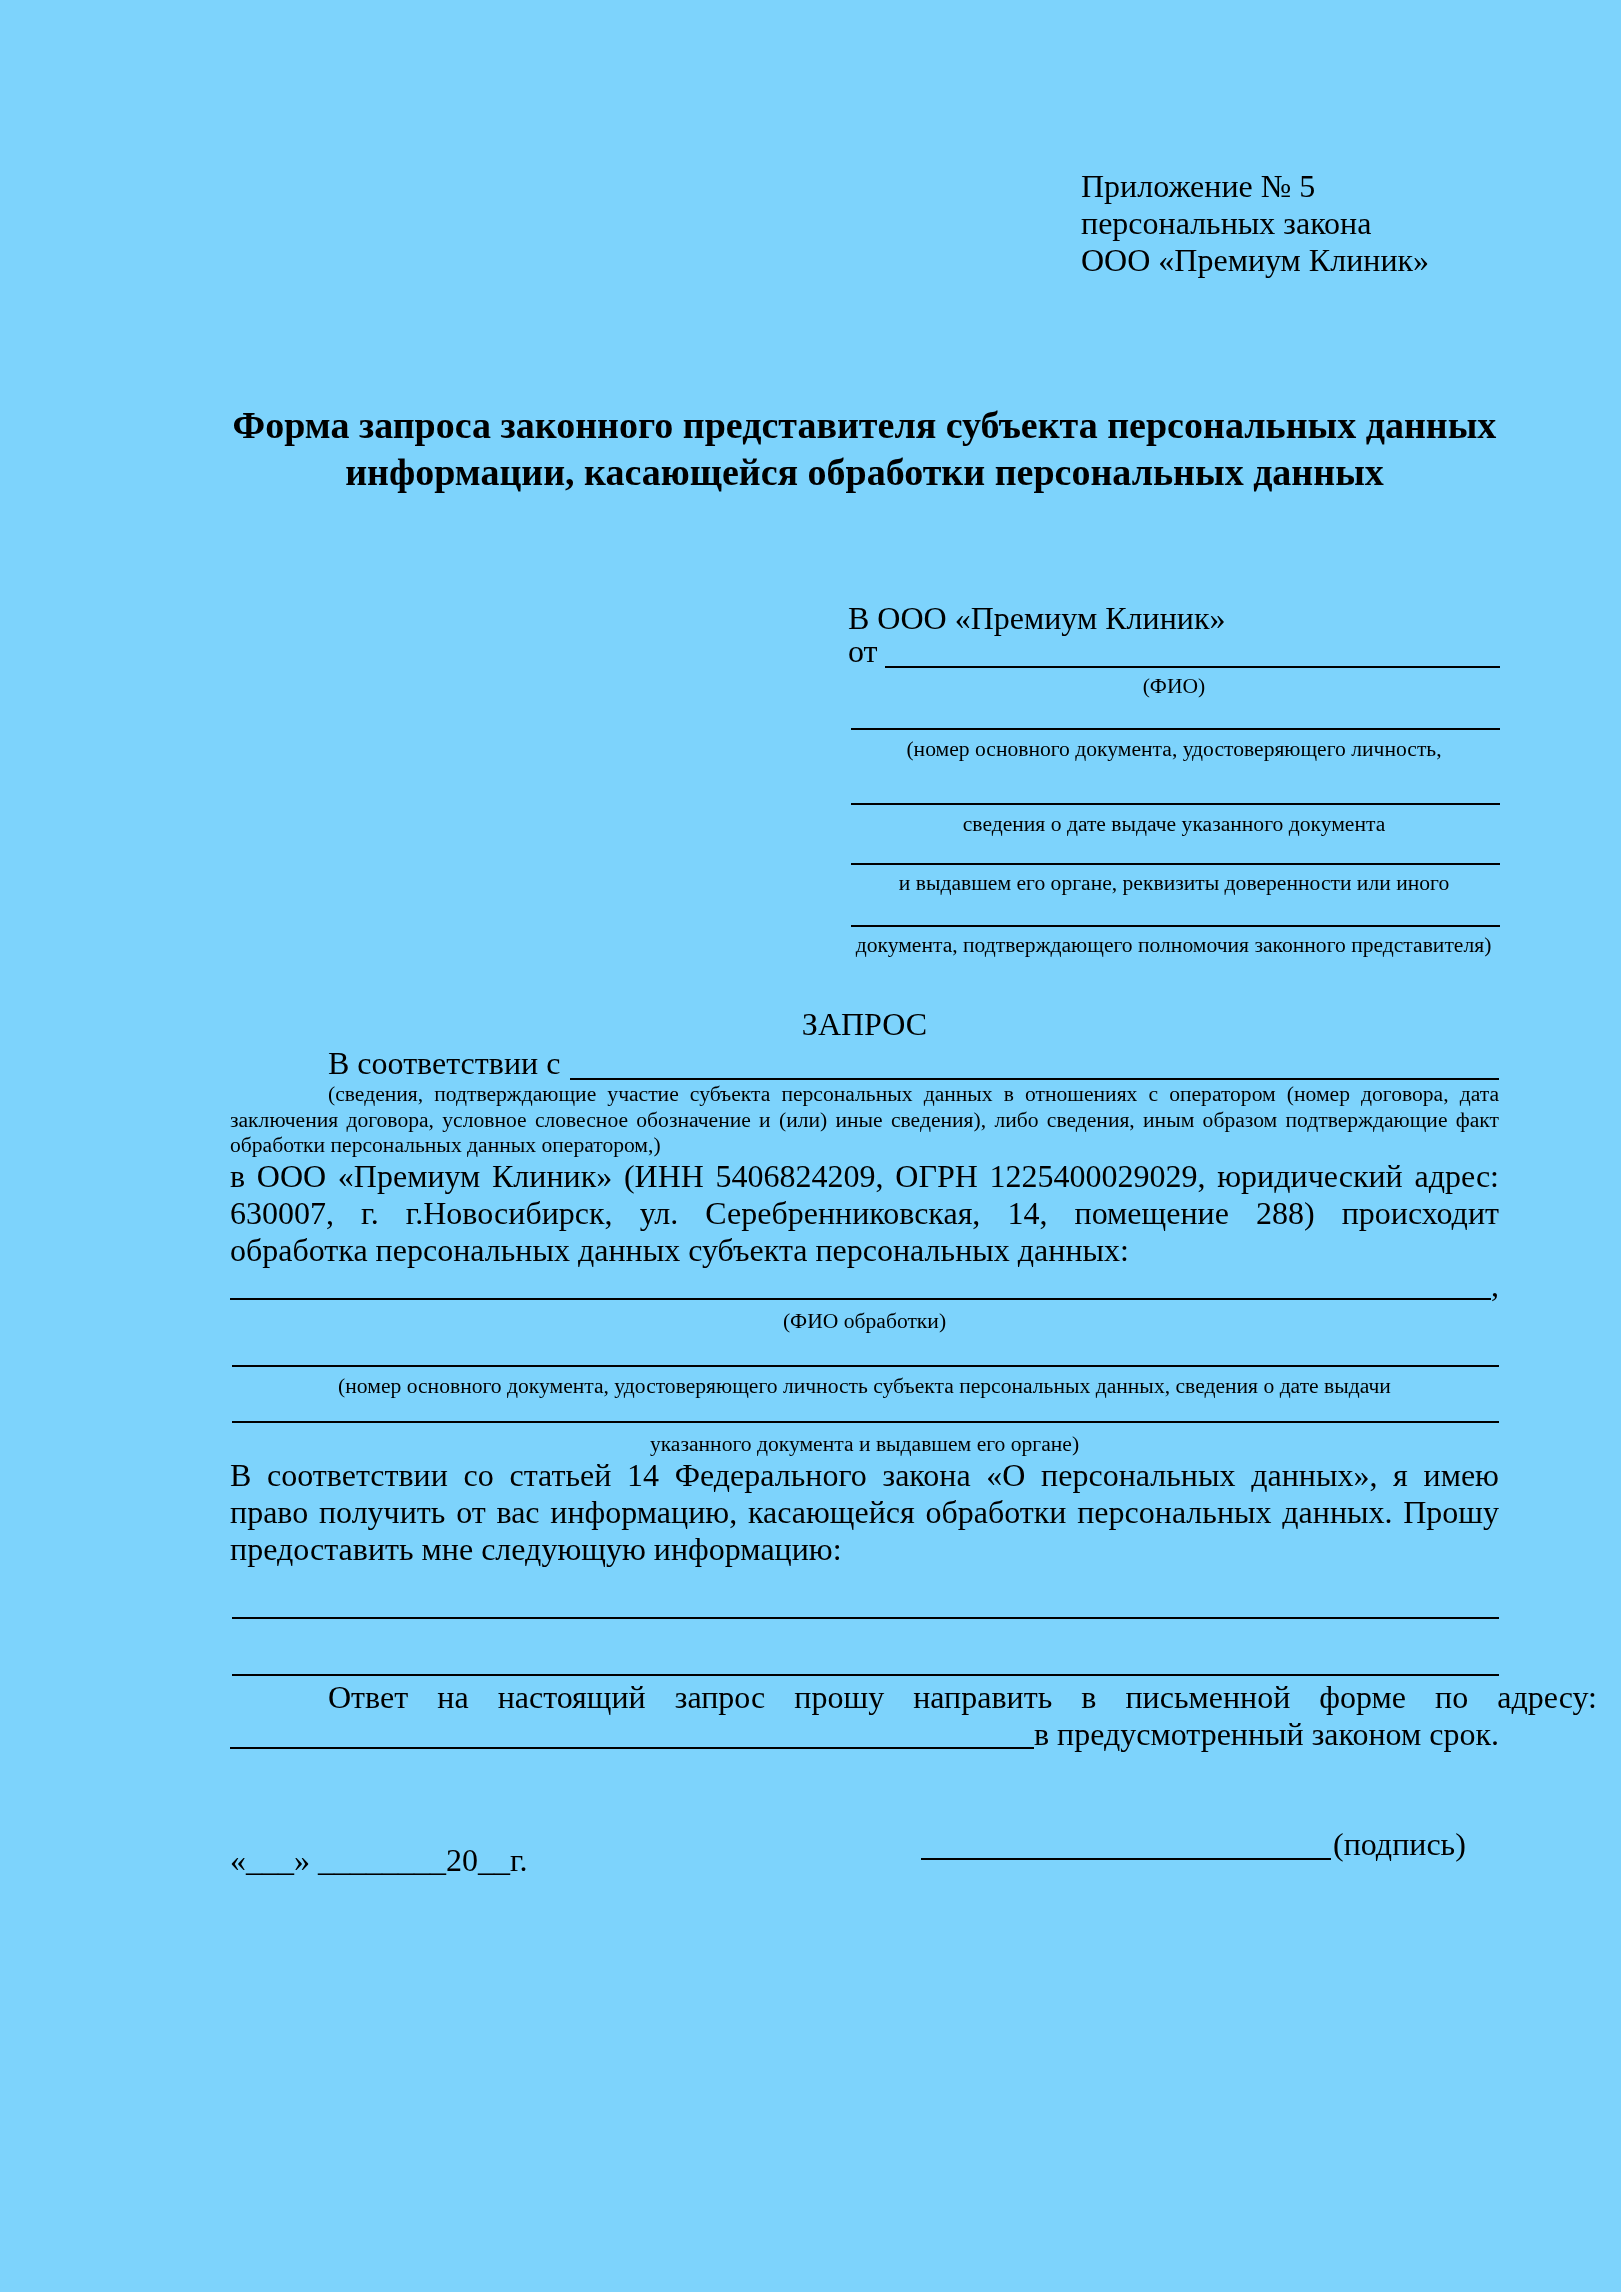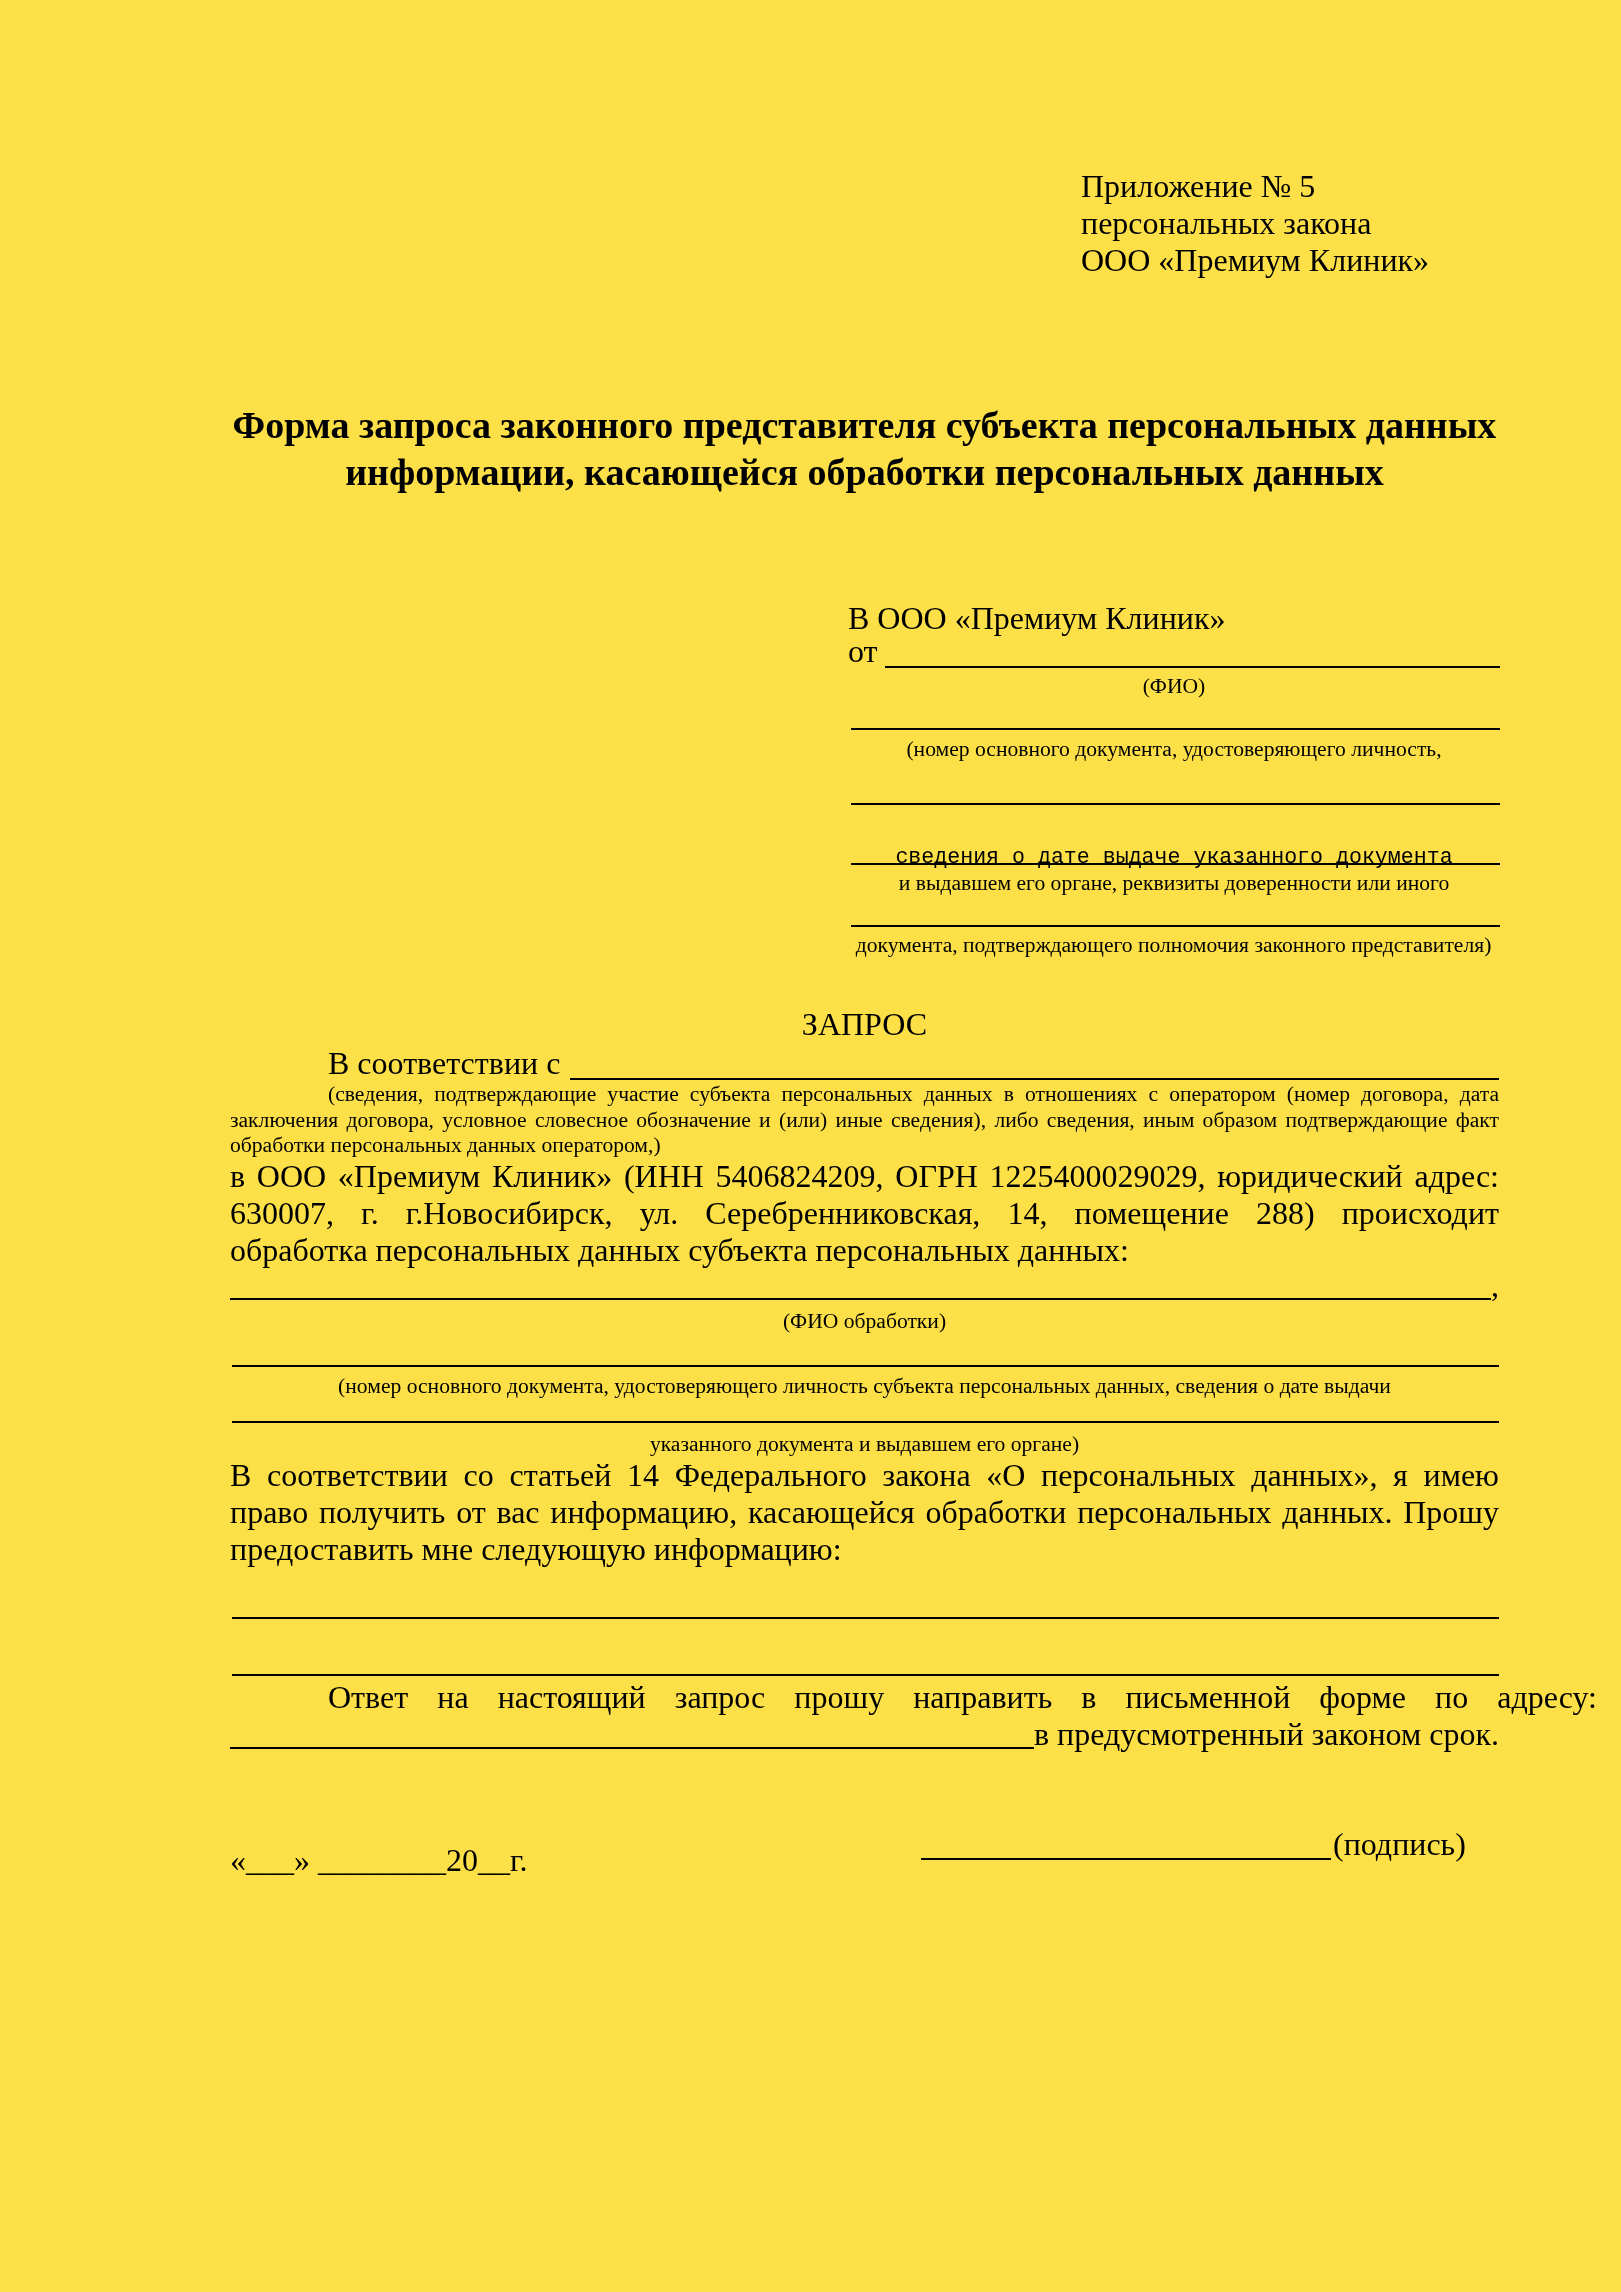--- a/index.html
+++ b/index.html
@@ -1,19 +1,19 @@
 <!DOCTYPE html>
 <html><head>
 <meta charset="utf-8">
 <style>
   html,body{margin:0;padding:0;background:#ffffff;}
   .page{
     position:relative;
     width:1621px;height:2293px;
-    background:#fde047;
+    background:#7dd3fc;
     color:#000;
     font-family:"Liberation Serif","DejaVu Serif",serif;
     overflow:hidden;
   }
   .abs{position:absolute;}
   .t33{font-size:32px;line-height:37px;}
   .t22{font-size:21.6px;line-height:25.5px;}
   .center{text-align:center;}
   .nowrap{white-space:nowrap;}
   .just{text-align:justify;text-align-last:justify;}
@@ -47,21 +47,21 @@
   <div class="abs row t33" style="left:848px;top:633px;width:652px;height:35px;">
     <span>от</span>
     <span class="fill" style="margin-left:7.8px;"></span>
   </div>
   <div class="abs t22 center nowrap" style="left:848px;top:674px;width:652px;">(ФИО)</div>
 
   <div class="abs rule" style="left:851px;top:728px;width:649px;"></div>
   <div class="abs t22 center nowrap" style="left:848px;top:737px;width:652px;">(номер основного документа, удостоверяющего личность,</div>
 
   <div class="abs rule" style="left:851px;top:803px;width:649px;"></div>
-  <div class="abs t22 center nowrap" style="left:848px;top:845px;width:652px;font-family:Liberation Mono, monospace;">сведения о дате выдаче указанного документа</div>
+  <div class="abs t22 center nowrap" style="left:848px;top:812px;width:652px;">сведения о дате выдаче указанного документа</div>
 
   <div class="abs rule" style="left:851px;top:863px;width:649px;"></div>
   <div class="abs t22 center nowrap" style="left:848px;top:871px;width:652px;">и выдавшем его органе, реквизиты доверенности или иного</div>
 
   <div class="abs rule" style="left:851px;top:925px;width:649px;"></div>
   <div class="abs t22 center nowrap" style="left:838px;top:933px;width:671px;">документа, подтверждающего полномочия законного представителя)</div>
 
   <div class="abs t33 center" style="left:230px;top:1006px;width:1269px;">ЗАПРОС</div>
 
   <div class="abs row t33" style="left:230px;top:1045px;width:1269px;height:35px;">

